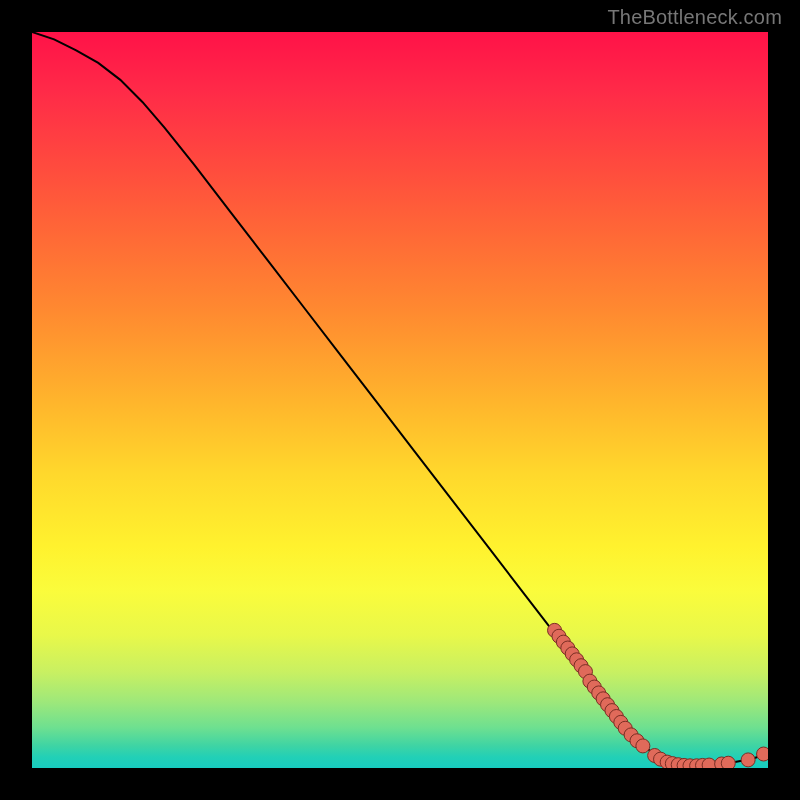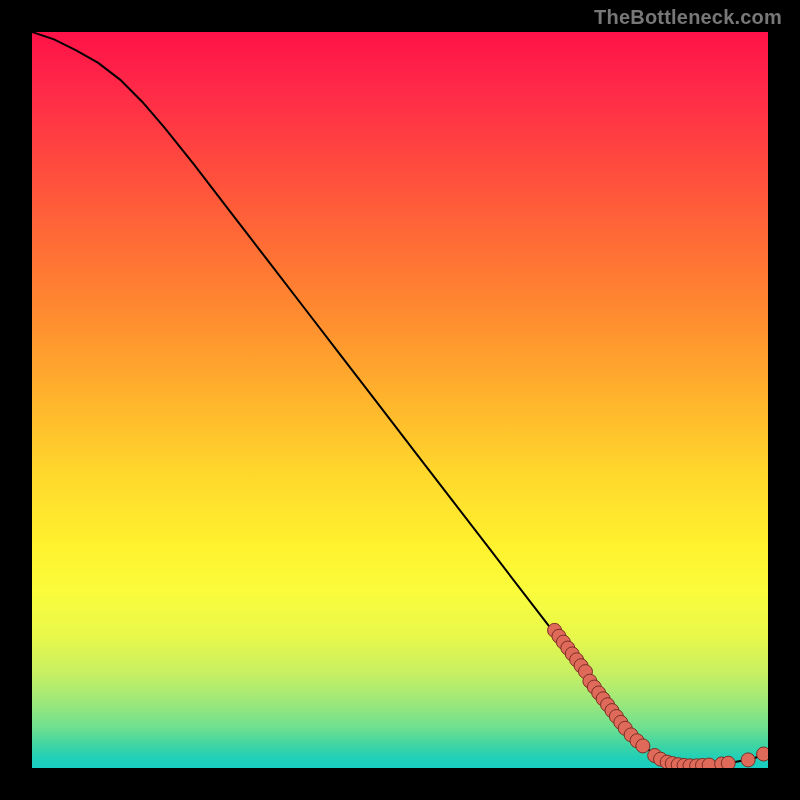--- a/index.html
+++ b/index.html
@@ -46,21 +46,21 @@
     inset: 0;
     width: 100%;
     height: 100%;
   }
   .watermark {
     position: absolute;
     top: 6px;
     right: 18px;
     color: #777;
     font-size: 20px;
-    font-weight: 700;
+    font-weight: 400;
     letter-spacing: 0.2px;
   }
 </style>
 </head>
 <body>
 
 <div class="watermark">TheBottleneck.com</div>
 
 <div class="plot-area">
   <div class="gradient-bg"></div>

